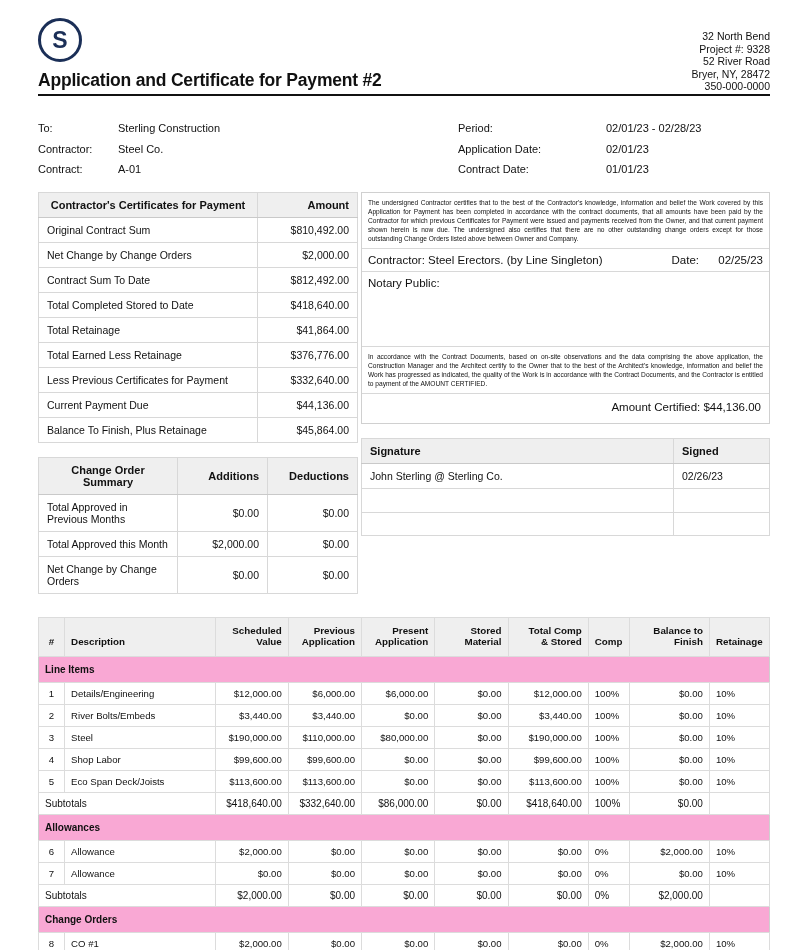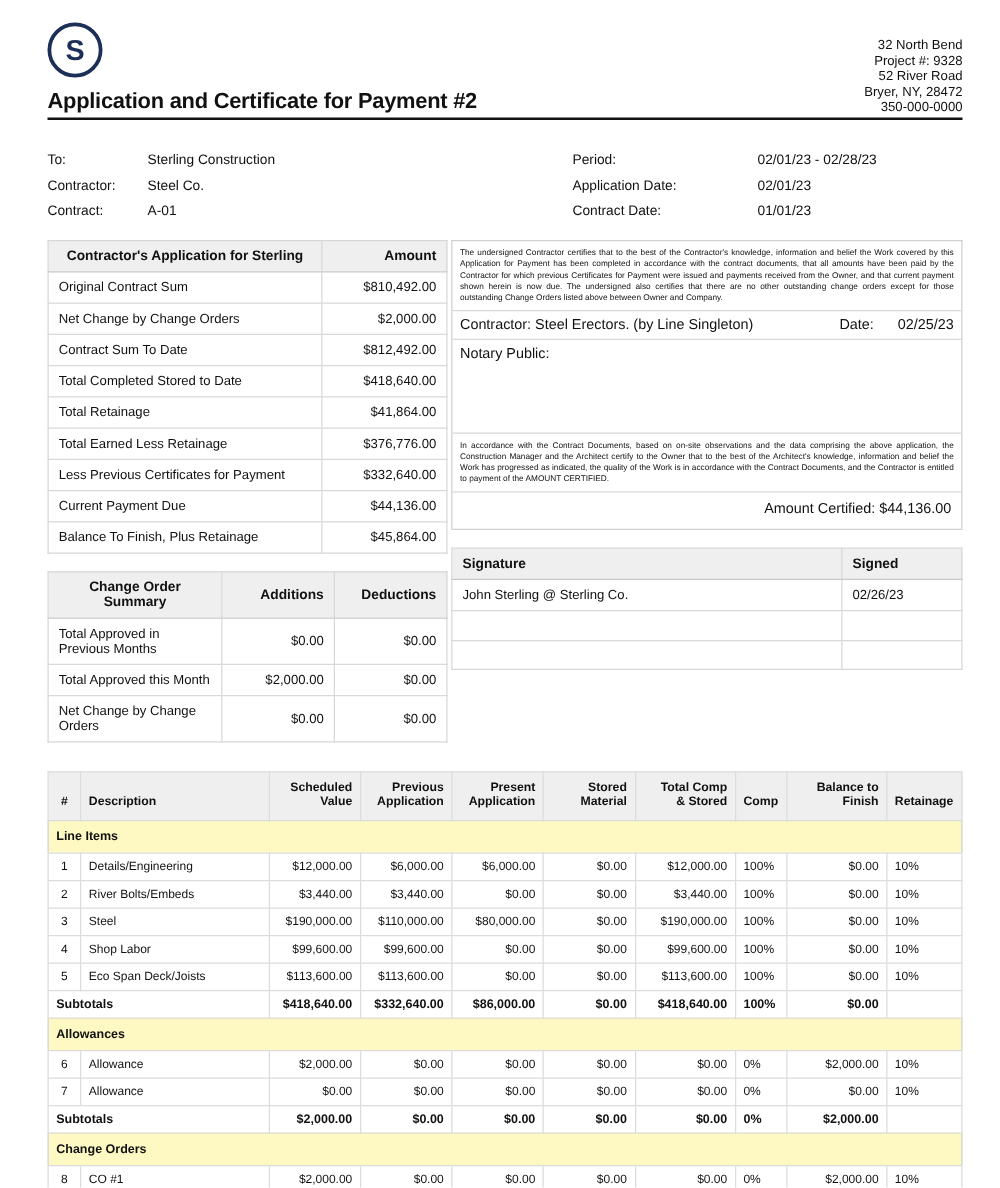--- a/index.html
+++ b/index.html
@@ -115,24 +115,24 @@
   .main-tbl thead th {
     background: #efefef; font-weight: bold; font-size: 9.8px;
     vertical-align: bottom; text-align: right; padding: 7px 6px 8px 6px;
     line-height: 11.5px;
   }
   .main-tbl thead th.l { text-align: left; }
   .main-tbl thead th.c { text-align: center; }
   .main-tbl td.num { text-align: right; }
   .main-tbl td.ctr { text-align: center; }
   .main-tbl tr.group td {
-    background: #fef9c3; font-weight: bold; font-size: 10px;
+    background: #f9a8d4; font-weight: bold; font-size: 10px;
     padding: 7px 6px; border-left: none; border-right: none;
   }
-  .main-tbl tr.sub td { font-weight: bold; font-size: 10px; }
+  .main-tbl tr.sub td { font-weight: normal; font-size: 10px; }
   .c-num { width: 26px; }
   .c-desc { width: 150px; }
   .c-sched { width: 73px; }
   .c-prev { width: 73px; }
   .c-pres { width: 73px; }
   .c-stored { width: 73px; }
   .c-total { width: 80px; }
   .c-comp { width: 40px; }
   .c-bal { width: 80px; }
   .c-ret { width: 58px; }
@@ -184,21 +184,21 @@
       </div>
     </div>
   </div>
 
   <div class="mid">
 
     <div class="mid-left">
       <table class="boxtbl">
         <thead>
           <tr>
-            <th>Contractor's Application for Sterling</th>
+            <th>Contractor's Certificates for Payment</th>
             <th class="num col-amount">Amount</th>
           </tr>
         </thead>
         <tbody>
           <tr>
             <td>Original Contract Sum</td>
             <td class="num">$810,492.00</td>
           </tr>
           <tr>
             <td>Net Change by Change Orders</td>

